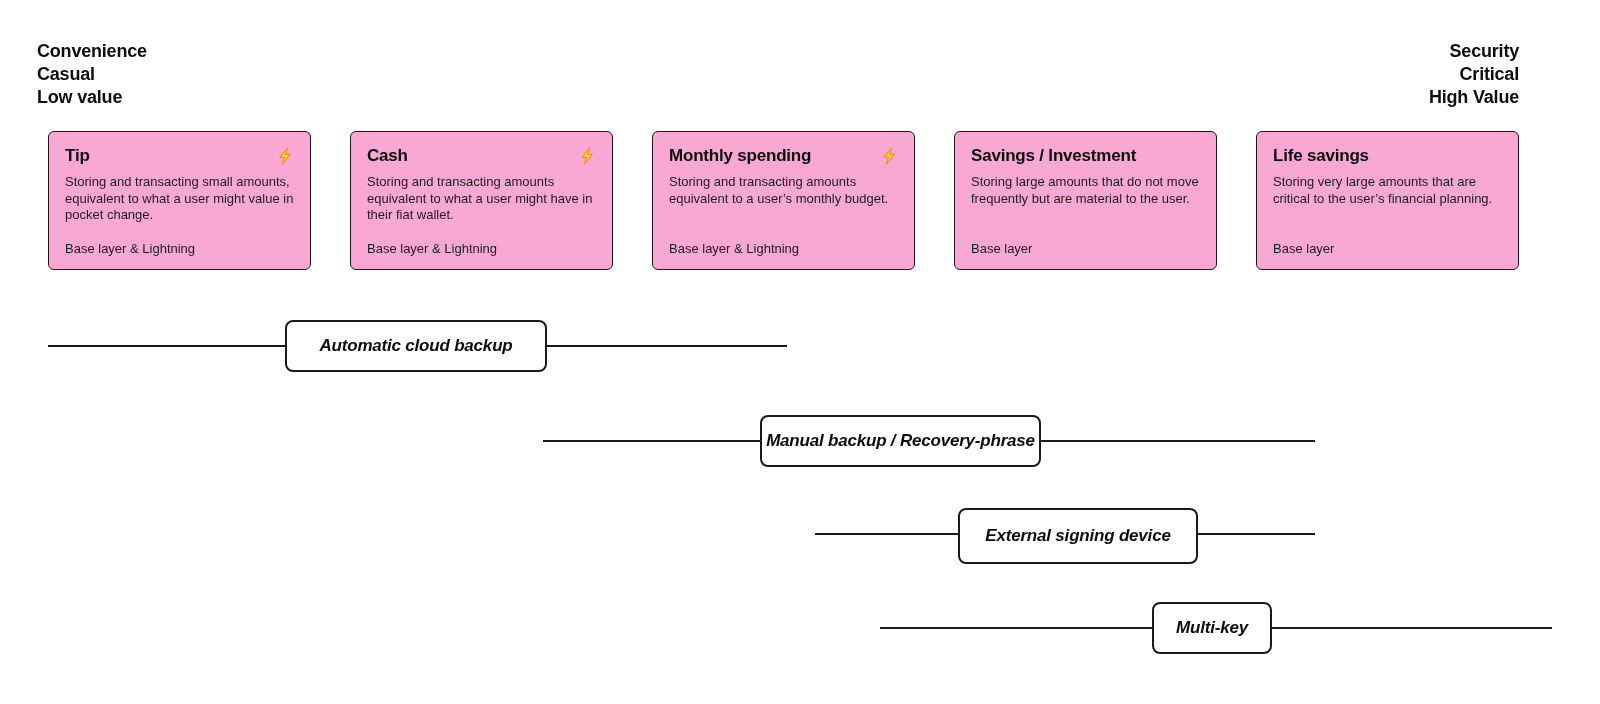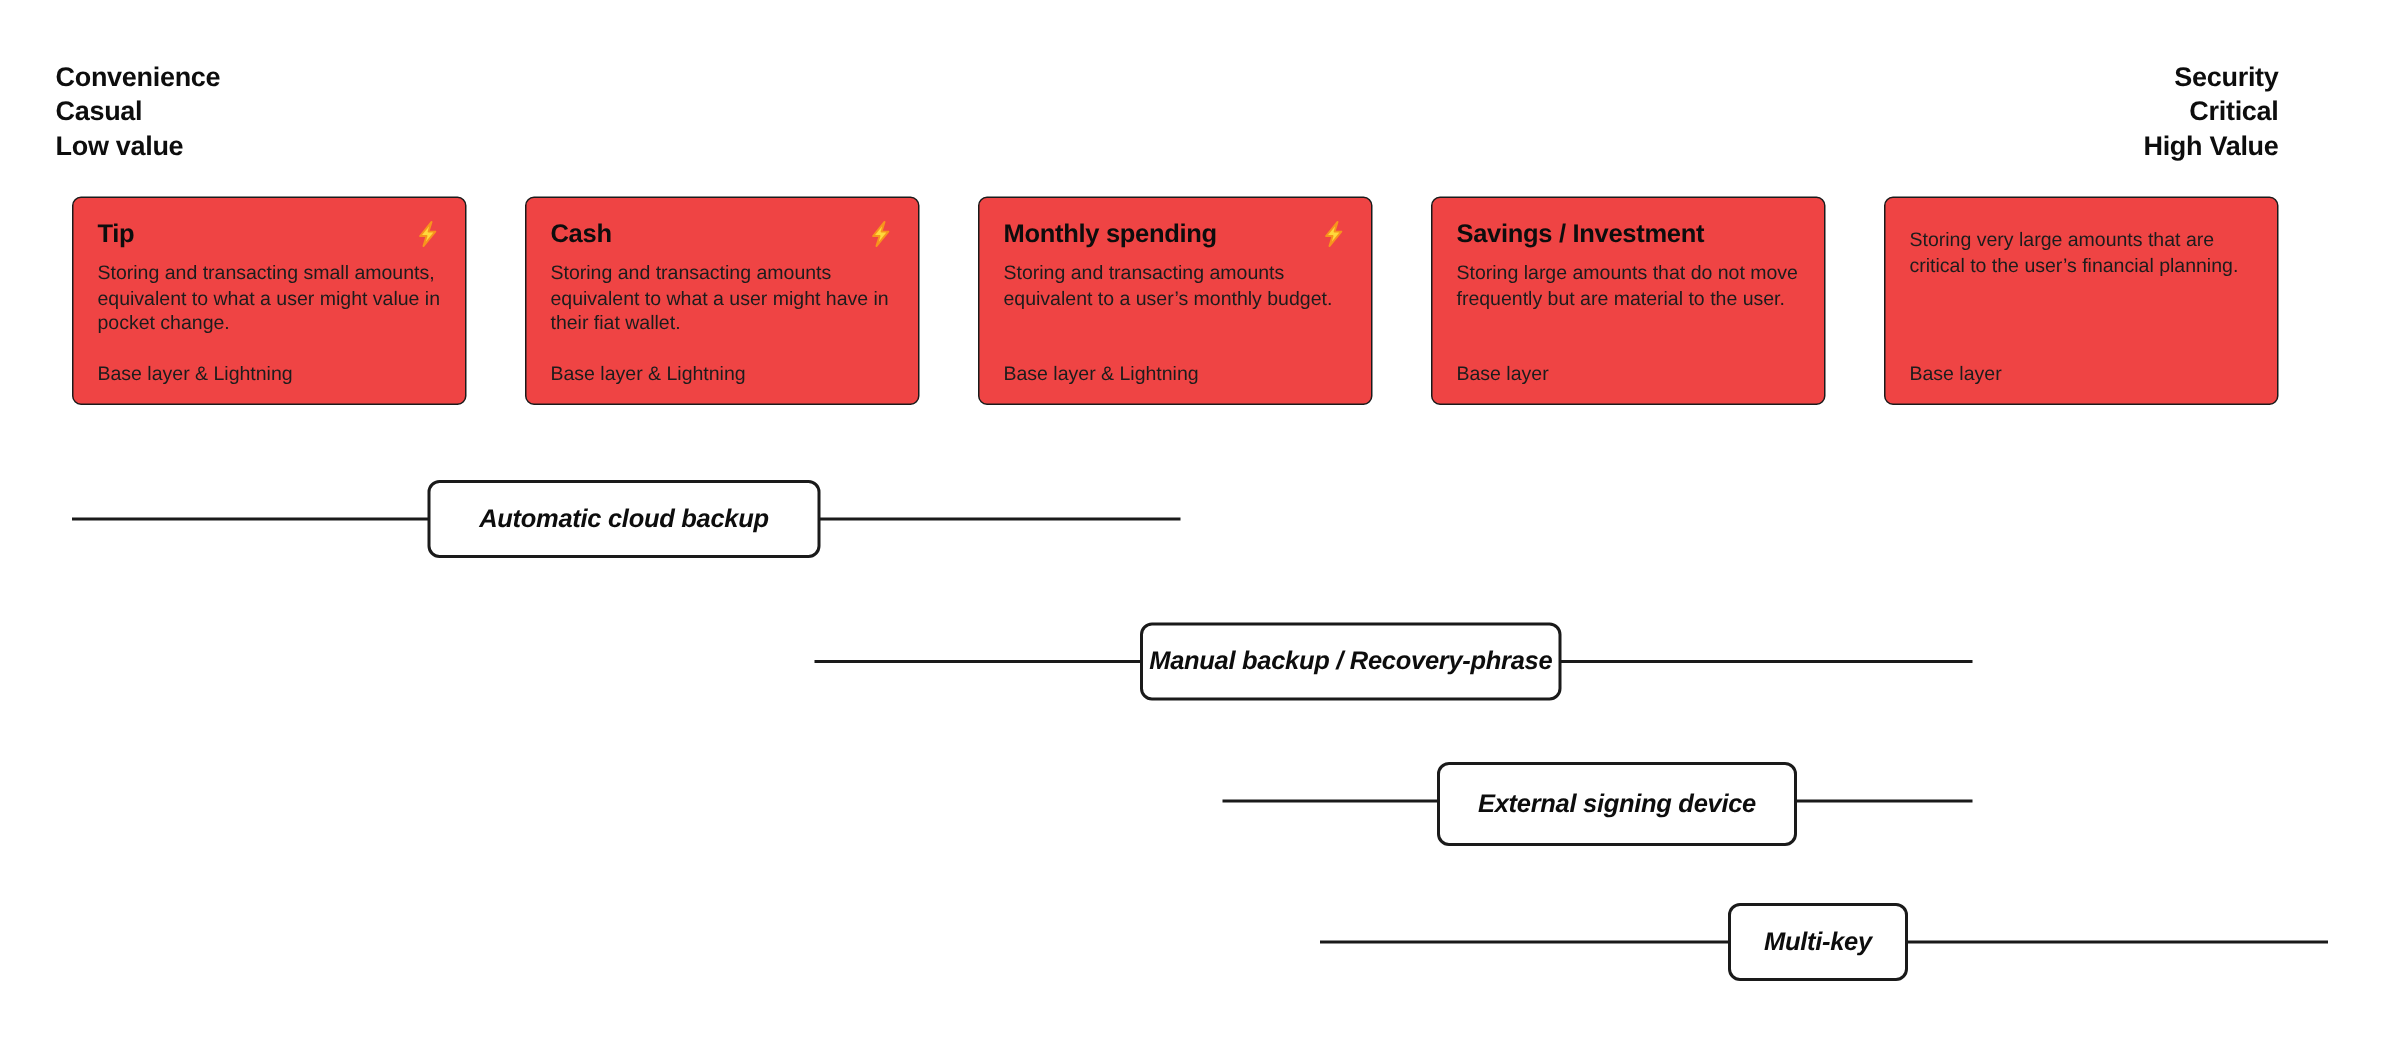--- a/index.html
+++ b/index.html
@@ -33,21 +33,21 @@
   .cards {
     position: absolute;
     left: 48px;
     top: 131px;
     display: flex;
     gap: 39px;
   }
   .card {
     width: 263px;
     height: 139px;
-    background: #ef4444;
+    background: #f9a8d4;
     border: 1.5px solid #1a1a1a;
     border-radius: 6px;
     padding: 13px 16px 12px 16px;
     display: flex;
     flex-direction: column;
   }
   .card-head {
     display: flex;
     align-items: flex-start;
     justify-content: space-between;
@@ -158,20 +158,23 @@
 
     <div class="card">
       <div class="card-head">
         <div class="card-title">Savings / Investment</div>
       </div>
       <p class="card-desc">Storing large amounts that do not move frequently but are material to the user.</p>
       <div class="card-layers">Base layer</div>
     </div>
 
     <div class="card">
+      <div class="card-head">
+        <div class="card-title">Life savings</div>
+      </div>
       <p class="card-desc">Storing very large amounts that are critical to the user’s financial planning.</p>
       <div class="card-layers">Base layer</div>
     </div>
 
   </div>
 
   <div class="tl-line" style="left:48px;  top:345px; width:739px;"></div>
   <div class="tl-box" style="left:285px; top:320px; width:262px; height:52px;">
     <span>Automatic cloud backup</span>
   </div>

